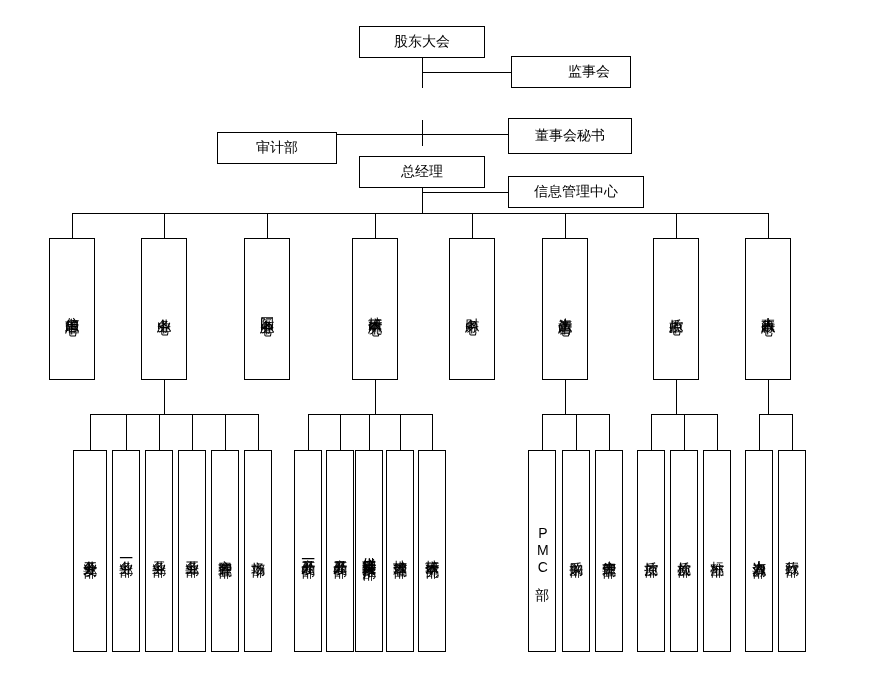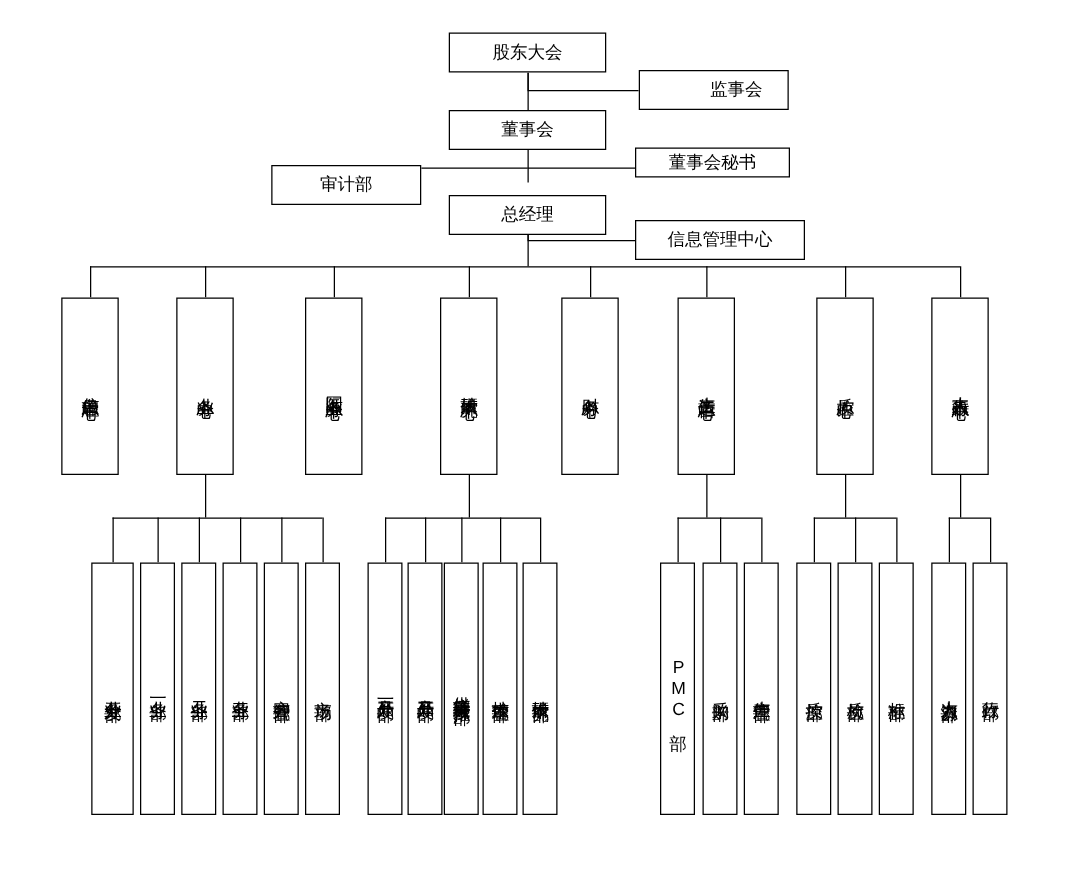--- a/index.html
+++ b/index.html
@@ -93,23 +93,22 @@
     <div class="line h" style="left: 651px; top: 414px; width: 66px;"></div>
     <div class="line v" style="left: 651px; top: 414px; height: 36px;"></div>
     <div class="line v" style="left: 684px; top: 414px; height: 36px;"></div>
     <div class="line v" style="left: 717px; top: 414px; height: 36px;"></div>
     <div class="line v" style="left: 768px; top: 380px; height: 34px;"></div>
     <div class="line h" style="left: 759px; top: 414px; width: 33px;"></div>
     <div class="line v" style="left: 759px; top: 414px; height: 36px;"></div>
     <div class="line v" style="left: 792px; top: 414px; height: 36px;"></div>
     <div class="node horiz" style="left: 359px; top: 26px; width: 126px; height: 32px;">股东大会</div>
     <div class="node horiz" style="left: 511px; top: 56px; width: 120px; height: 32px; padding-left: 36px;">监事会</div>
-    <div class="node horiz" style="left: 359px; top: 88px; width: 126px; height: 32px;">董事会</div>
     <div class="node horiz" style="left: 217px; top: 120px; width: 120px; height: 32px; margin-top: 12px;">审计部</div>
-    <div class="node horiz" style="left: 508px; top: 118px; width: 124px; height: 24px;">董事会秘书</div>
+    <div class="node horiz" style="left: 508px; top: 118px; width: 124px; height: 36px;">董事会秘书</div>
     <div class="node horiz" style="left: 359px; top: 156px; width: 126px; height: 32px;">总经理</div>
     <div class="node horiz" style="left: 508px; top: 176px; width: 136px; height: 32px;">信息管理中心</div>
     <div class="node vert" style="left: 49px; top: 238px; width: 46px; height: 142px;">信息管理中心</div>
     <div class="node vert" style="left: 141px; top: 238px; width: 46px; height: 142px;">业务中心</div>
     <div class="node vert" style="left: 244px; top: 238px; width: 46px; height: 142px;">国际业务中心</div>
     <div class="node vert" style="left: 352px; top: 238px; width: 46px; height: 142px;">技术研究中心</div>
     <div class="node vert" style="left: 449px; top: 238px; width: 46px; height: 142px;">财务中心</div>
     <div class="node vert" style="left: 542px; top: 238px; width: 46px; height: 142px;">生产运营中心</div>
     <div class="node vert" style="left: 653px; top: 238px; width: 46px; height: 142px;">质控中心</div>
     <div class="node vert" style="left: 745px; top: 238px; width: 46px; height: 142px;">人事行政中心</div>

